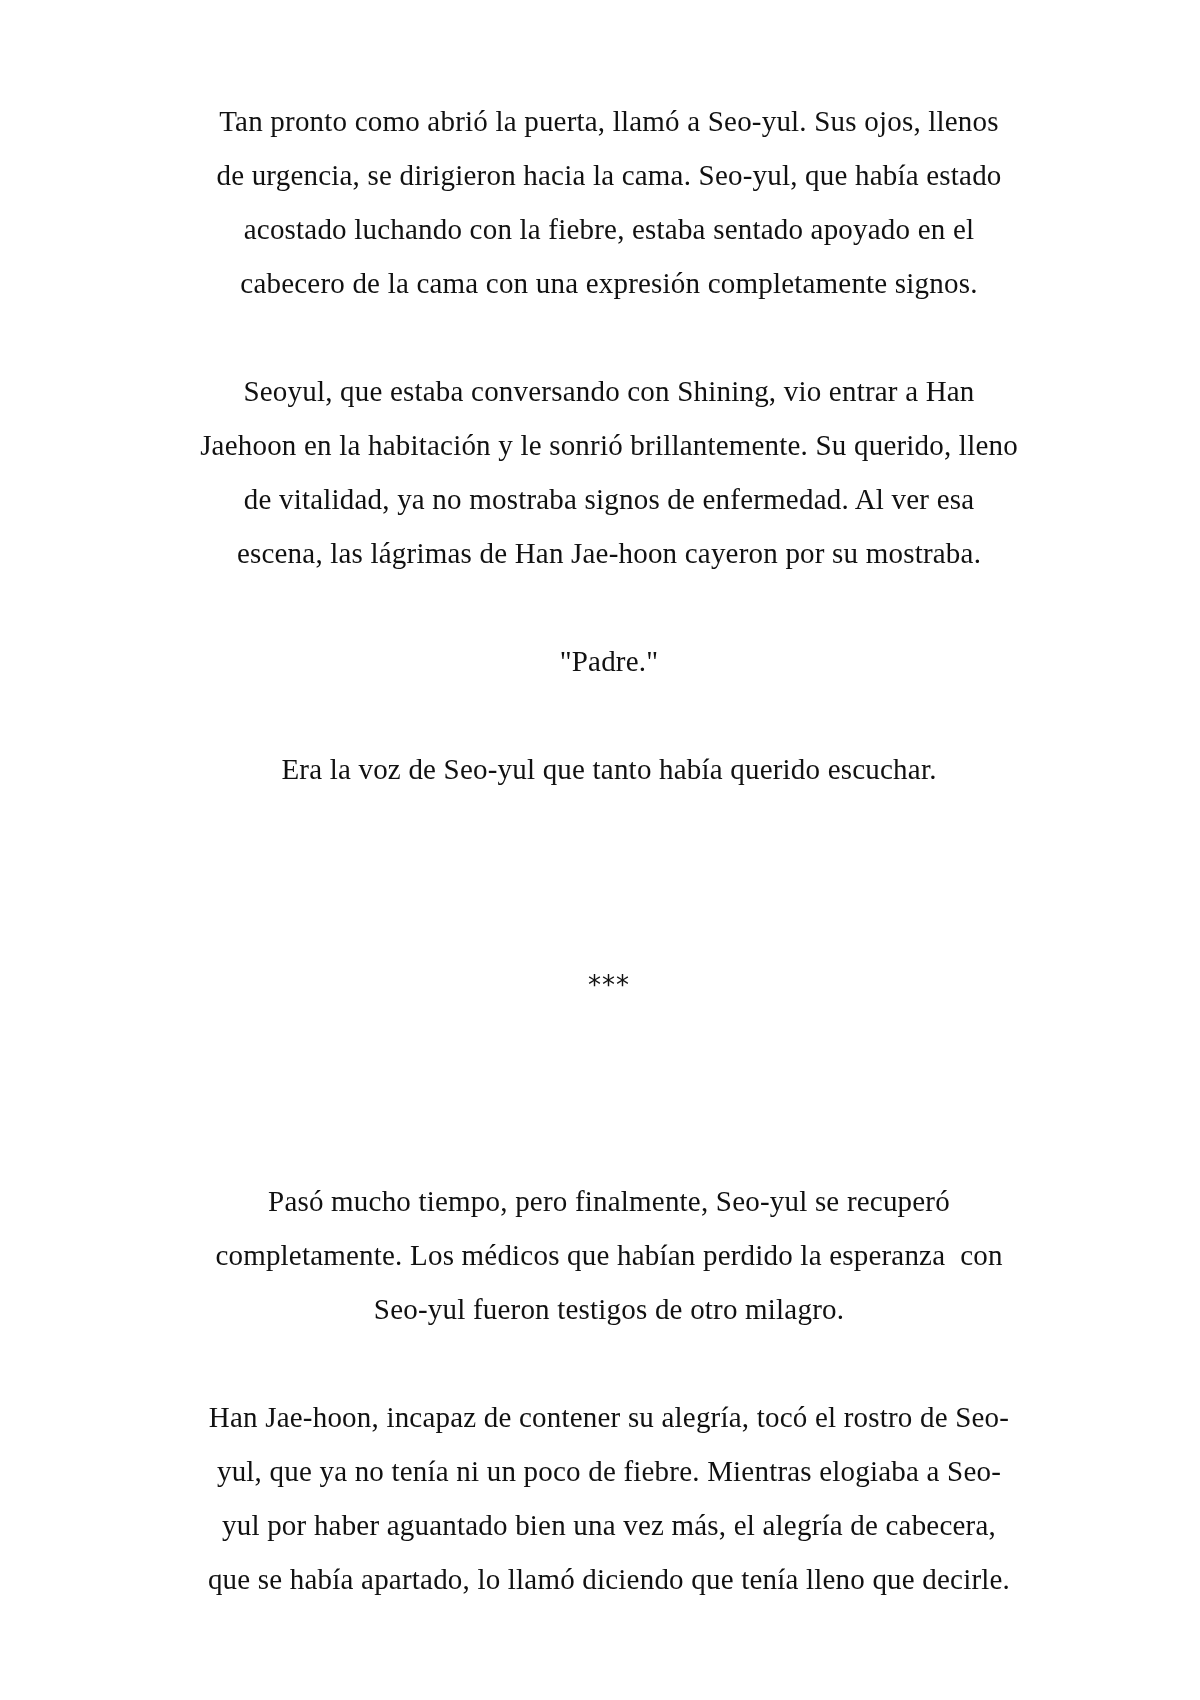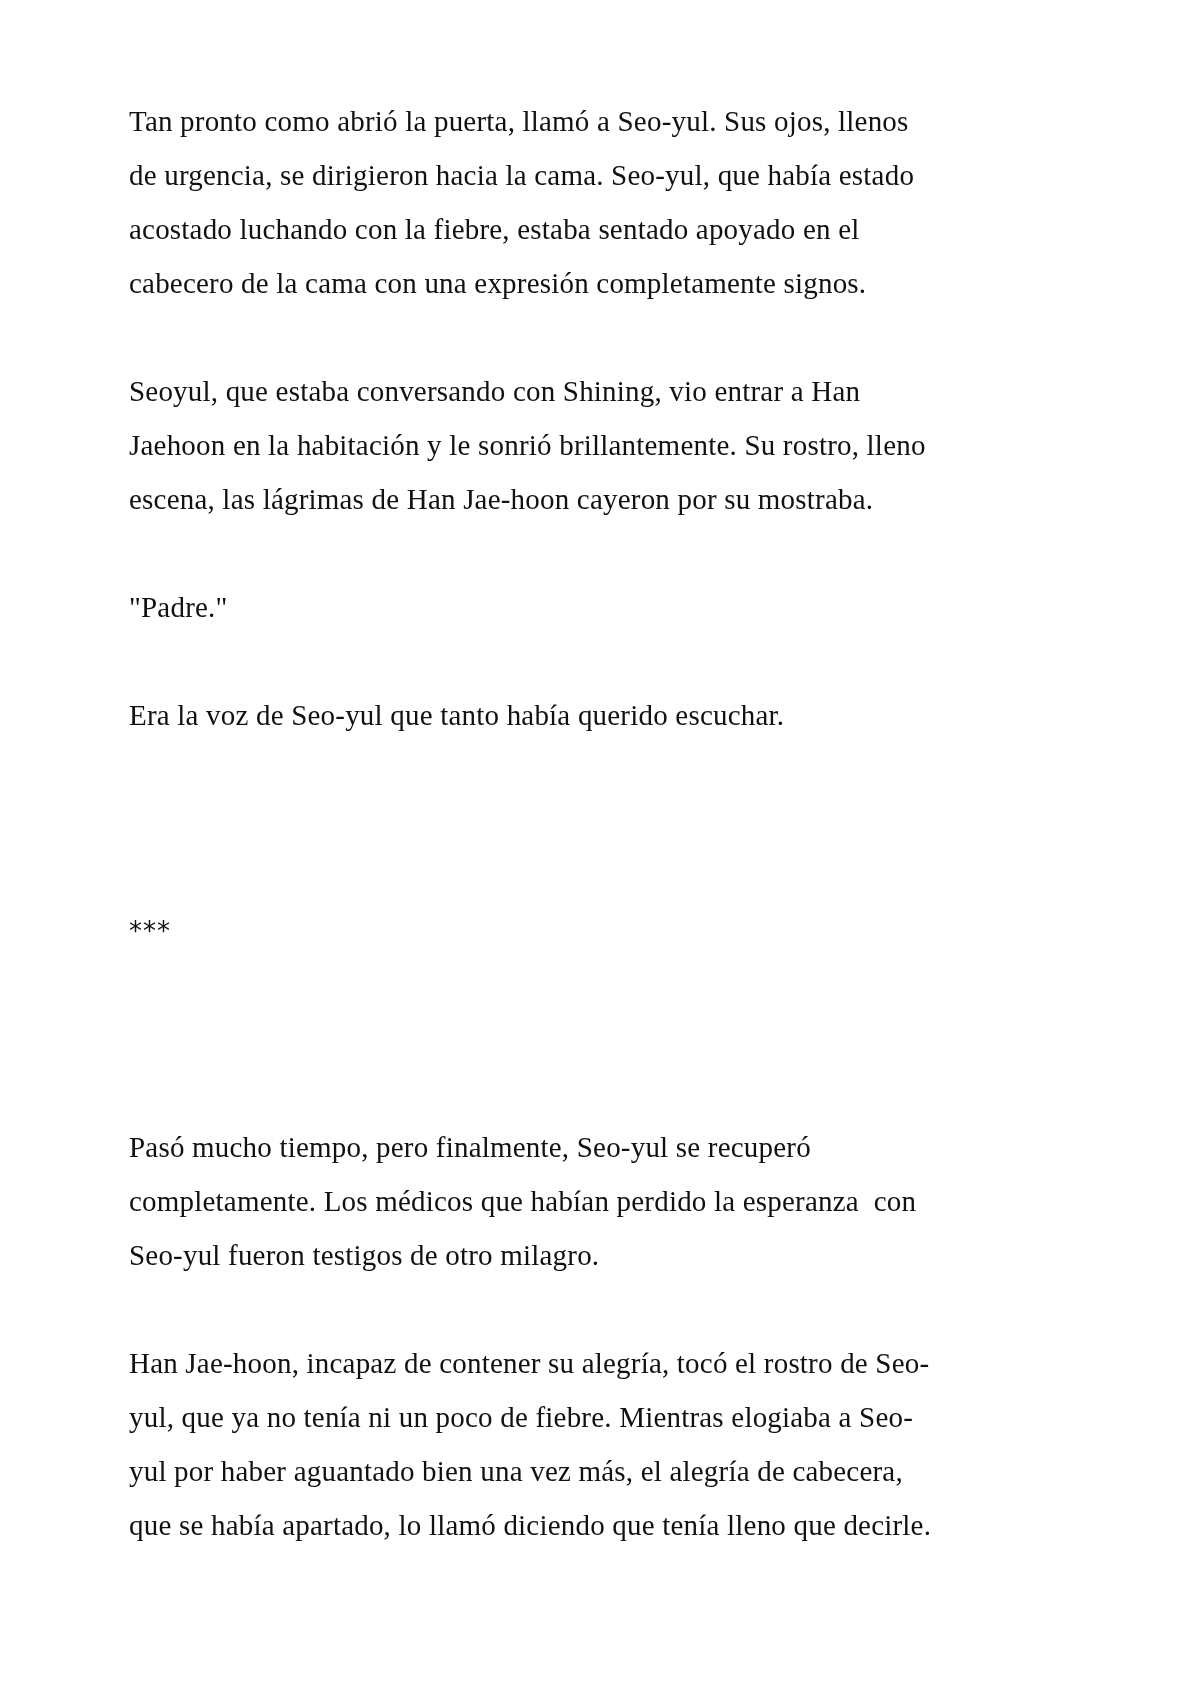--- a/index.html
+++ b/index.html
@@ -12,20 +12,21 @@
       height: 1700px;
       position: relative;
       overflow: hidden;
     }
     .page {
       position: absolute;
       left: 0; top: 0;
       width: 1096px;
       height: 1700px;
       background: #ffffff;
+      text-align: center;
     }
     .text-block {
       position: absolute;
       left: 129px;
       top: 94px;
       width: 960px;
       font-family: "Liberation Serif", "DejaVu Serif", serif;
       font-size: 29px;
       line-height: 54px;
       color: #111111;
@@ -58,21 +59,22 @@
 
     <p class="paragraph">
       <span class="line">Tan pronto como abrió la puerta, llamó a Seo-yul. Sus ojos, llenos</span>
       <span class="line">de urgencia, se dirigieron hacia la cama. Seo-yul, que había estado</span>
       <span class="line">acostado luchando con la fiebre, estaba sentado apoyado en el</span>
       <span class="line">cabecero de la cama con una expresión completamente signos.</span>
     </p>
 
     <p class="paragraph">
       <span class="line">Seoyul, que estaba conversando con Shining, vio entrar a Han</span>
-      <span class="line">Jaehoon en la habitación y le sonrió brillantemente. Su rostro, lleno</span>
+      <span class="line">Jaehoon en la habitación y le sonrió brillantemente. Su querido, lleno</span>
+      <span class="line">de vitalidad, ya no mostraba signos de enfermedad. Al ver esa</span>
       <span class="line">escena, las lágrimas de Han Jae-hoon cayeron por su mostraba.</span>
     </p>
 
     <p class="paragraph">
       <span class="line">"Padre."</span>
     </p>
 
     <p class="paragraph" style="margin-bottom:0;">
       <span class="line">Era la voz de Seo-yul que tanto había querido escuchar.</span>
     </p>

